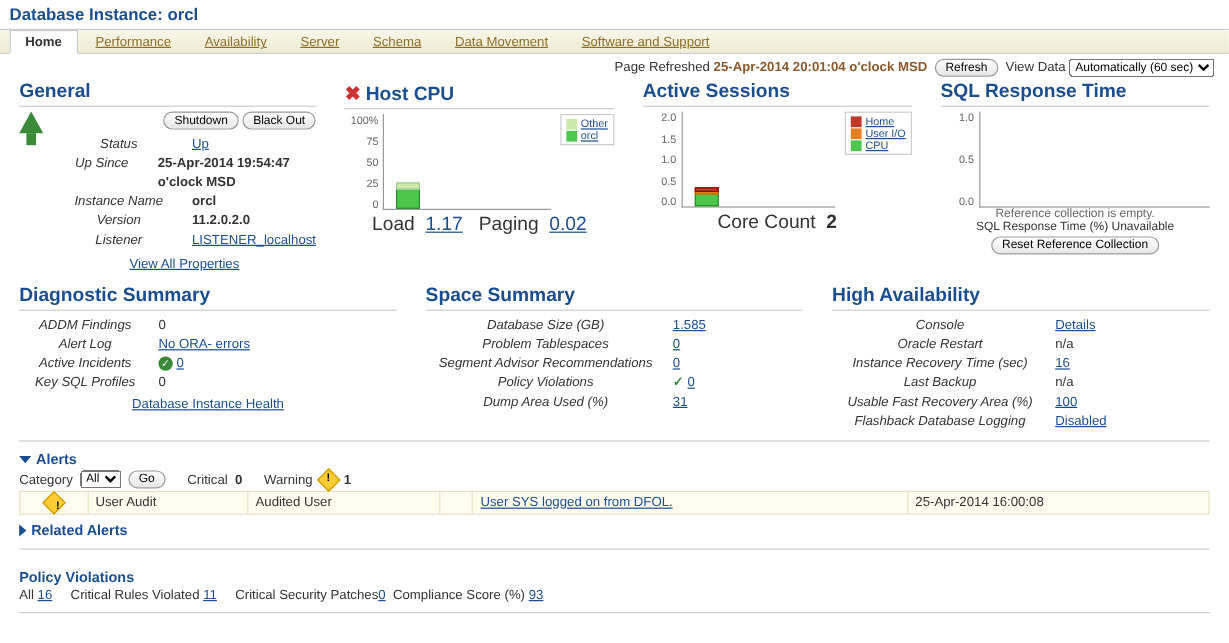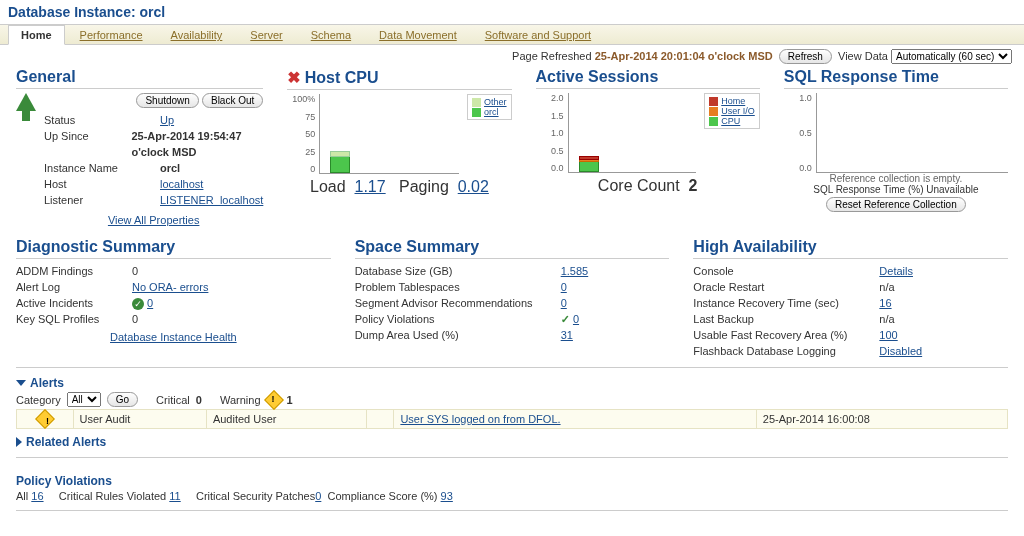--- a/index.html
+++ b/index.html
@@ -10,21 +10,21 @@
 .tab.active { background: #fff; border: 1px solid #ccc; border-bottom: 1px solid #fff; color: #333; text-decoration: none; font-weight: bold; margin-bottom: -1px; }
 .refresh-bar { text-align: right; padding: 4px 12px; font-size: 11px; }
 .refresh-bar .ts { color: #8b5a2b; font-weight: bold; }
 button.small { font-size: 10px; padding: 1px 8px; border: 1px solid #999; border-radius: 8px; background: linear-gradient(#fefefe,#e6e6e6); cursor: pointer; }
 select { font-size: 10px; }
 .row { display: flex; gap: 24px; padding: 0 16px; }
 .col { flex: 1; }
 .section-h { color: #1a4e8e; font-weight: bold; font-size: 16px; border-bottom: 1px solid #ccc; padding-bottom: 2px; margin-bottom: 4px; }
 .section-h .x { color: #c33; font-weight: bold; margin-right: 4px; }
 .kv { display: flex; font-size: 11px; line-height: 16px; }
-.kv .k { text-align: left; width: 110px; color: #333; padding-right: 6px; }
+.kv .k { text-align: center; width: 110px; color: #333; padding-right: 6px; font-style: italic; }
 .kv .v { text-align: left; }
 .arrow-up { display:inline-block; width:0;height:0; border-left:10px solid transparent; border-right:10px solid transparent; border-bottom:18px solid #3a8a3a; position:relative; }
 .arrow-up::after{content:'';position:absolute;left:-4px;top:18px;width:8px;height:10px;background:#3a8a3a;}
 .chart-box { position: relative; height: 80px; display:flex; }
 .yaxis { display:flex; flex-direction:column; justify-content:space-between; font-size:9px; color:#666; align-items:flex-end; padding-right:4px; width:28px; }
 .plot { flex:1; border-left:1px solid #999; border-bottom:1px solid #999; position:relative; }
 .bar { position:absolute; bottom:0; width:18px; background:#4cc64c; border:1px solid #2a8a2a; }
 .legend { font-size:9px; border:1px solid #ccc; padding:2px 4px; margin-left:8px; align-self:flex-start; }
 .legend .sw { display:inline-block; width:9px; height:9px; margin-right:3px; vertical-align:middle; }
 .below-chart { font-size:16px; text-align:center; margin-top:4px; }
@@ -82,22 +82,22 @@
           </div>
         <div class="kv">
             <div class="k">Up Since</div>
             <div class="v"><b>25-Apr-2014 19:54:47 o'clock MSD</b></div>
           </div>
         <div class="kv">
             <div class="k">Instance Name</div>
             <div class="v"><b>orcl</b></div>
           </div>
         <div class="kv">
-            <div class="k">Host</div>
-            <div class="v"><a>localhost</a></div>
+            <div class="k">Version</div>
+            <div class="v"><b>11.2.0.2.0</b></div>
           </div>
         <div class="kv">
             <div class="k">Listener</div>
             <div class="v"><a>LISTENER_localhost</a></div>
           </div>
         <div style="text-align:center;margin-top:6px"><a>View All Properties</a></div>
       </div>
     </div>
   </div>
 

